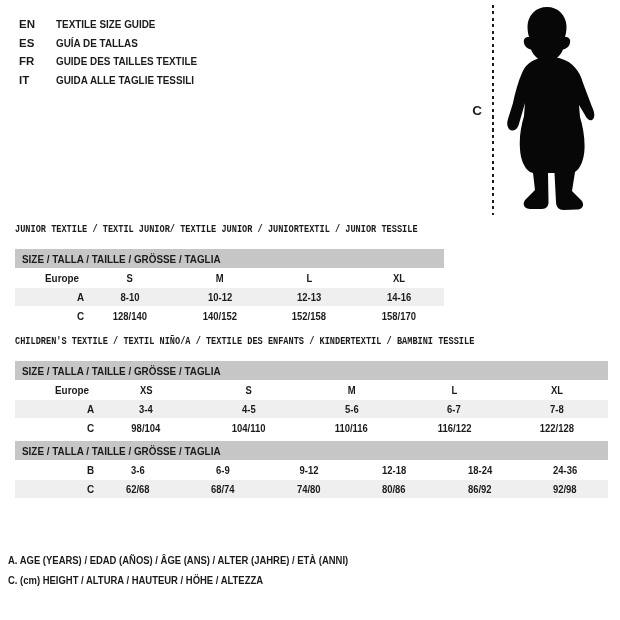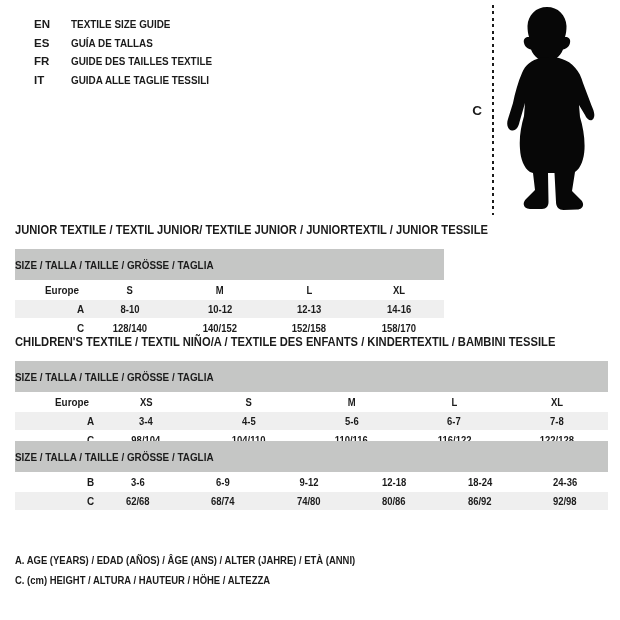--- a/index.html
+++ b/index.html
@@ -6,48 +6,48 @@
   .page{
     position:relative;width:620px;height:620px;background:#fff;overflow:hidden;
     font-family:"Liberation Sans","DejaVu Sans",sans-serif;
     color:var(--text,#1b1b1b);
     -webkit-font-smoothing:antialiased;
   }
   .cond{display:inline-block;transform:scaleX(.86);transform-origin:0 50%;white-space:nowrap;}
   .cond.ctr{transform-origin:50% 50%;}
 
   
-  .lang{position:absolute;left:34px;top:15px;font-weight:bold;font-size:11.5px;}
+  .lang{position:absolute;left:19px;top:15px;font-weight:bold;font-size:11.5px;}
   .lang-row{display:flex;line-height:18.5px;}
   .lang-code{width:37px;flex:0 0 37px;}
 
   
   .fig-line{position:absolute;left:492px;top:5px;width:2px;height:210px;
     background:repeating-linear-gradient(to bottom,var(--text,#161616) 0 3px,transparent 3px 6.5px);}
   .fig-c{position:absolute;left:468px;top:103px;width:18px;text-align:center;
     font-weight:bold;font-size:13.5px;}
   .fig-svg{position:absolute;left:497px;top:6px;}
 
   
   .tbl{position:absolute;left:15px;}
   .t1{top:221px;width:429px;}
   .t2{top:333px;width:593px;}
   .t3{top:441px;width:593px;}
-  .tbl-title{font-size:13px;font-weight:bold;line-height:17px;margin-bottom:11px;}
+  .tbl-title{font-size:10px;font-weight:bold;line-height:17px;margin-bottom:11px;font-family:Liberation Mono, monospace;}
   .t3 .tbl-title{margin-bottom:8px;}
   table.grid{border-collapse:collapse;table-layout:fixed;width:100%;}
   table.grid td{height:18px;padding:0;font-size:11px;font-weight:bold;
     text-align:center;vertical-align:middle;border-bottom:1px solid #fff;}
   table.grid td.lbl{text-align:right;padding-left:3px;font-size:11.5px;}
-  tr.bar td{background:var(--header-bar,#c5c6c5);height:31px;text-align:left;font-size:11.5px;}
+  tr.bar td{background:var(--header-bar,#c5c6c5);height:19px;text-align:left;padding-left:7px;font-size:11.5px;}
   tr.shaded td{background:var(--shaded-row,#efefef);}
   col.cl-70{width:70px;} col.cl-80{width:80px;}
 
   
-  .notes{position:absolute;left:15px;top:551px;font-size:11px;font-weight:bold;}
+  .notes{position:absolute;left:8px;top:551px;font-size:11px;font-weight:bold;}
   .note-line{line-height:19.5px;}
 </style>
 </head>
 <body>
 
 <div class="page">
 
   <div class="lang">
     <div class="lang-row">
       <span class="lang-code">EN</span>

